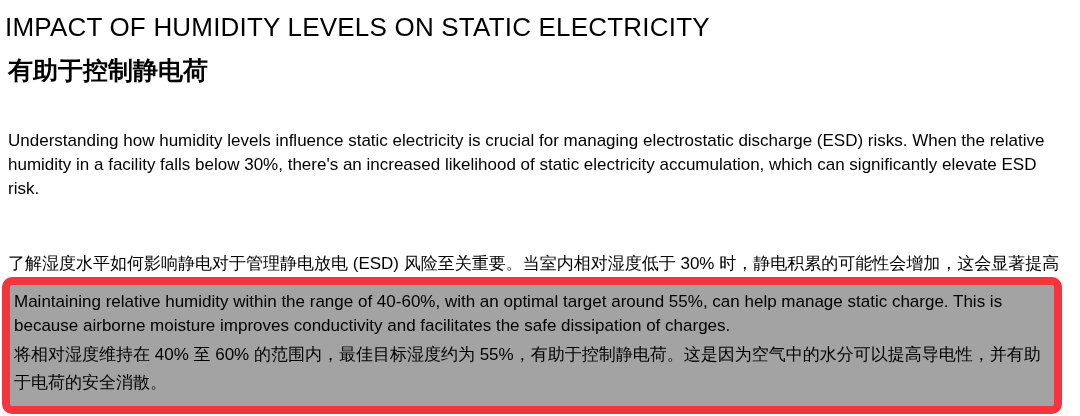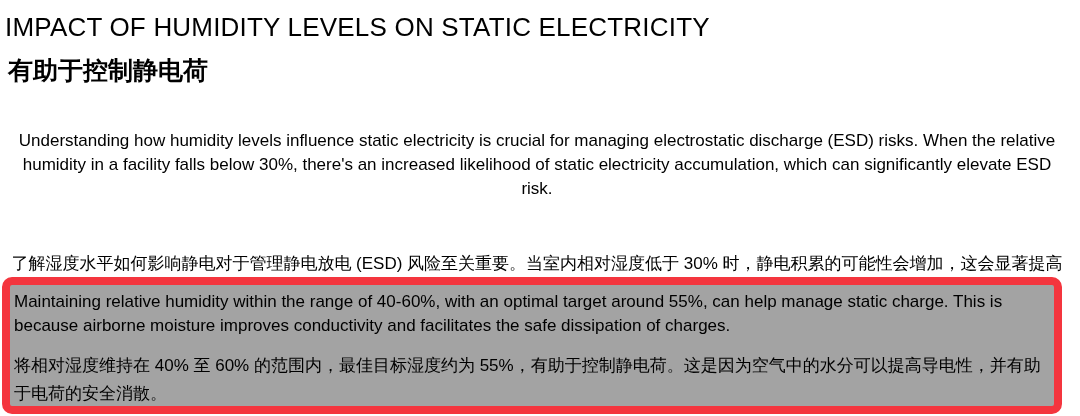--- a/index.html
+++ b/index.html
@@ -36,21 +36,20 @@
     font-size: 25px;
     line-height: 32px;
     font-weight: 600;
   }
   .para {
     position: absolute;
     left: 8px;
     width: 1058px;
     margin: 0;
     font-size: 17px;
-    text-align: center;
   }
   .para-en { line-height: 24px; }
   .para-zh { line-height: 28px; }
   .intro-en { top: 129px; }
   .intro-zh { top: 210px; margin-top: 40px; }
   .highlight-box {
     position: absolute;
     left: 2px;
     top: 277px;
     width: 1060px;
@@ -60,21 +59,21 @@
     border-radius: 10px;
     background: #a3a3a3;
     padding: 5px 8px 0 4px;
   }
   .highlight-box .hl-en {
     margin: 0;
     font-size: 17px;
     line-height: 24px;
   }
   .highlight-box .hl-zh {
-    margin: 14px 0 0 0;
+    margin: 3px 0 0 0;
     font-size: 17px;
     line-height: 28px;
   }
 </style>
 </head>
 <body>
 
 <div class="page">
 
   <h1 class="title-en">IMPACT OF HUMIDITY LEVELS ON STATIC ELECTRICITY</h1>

